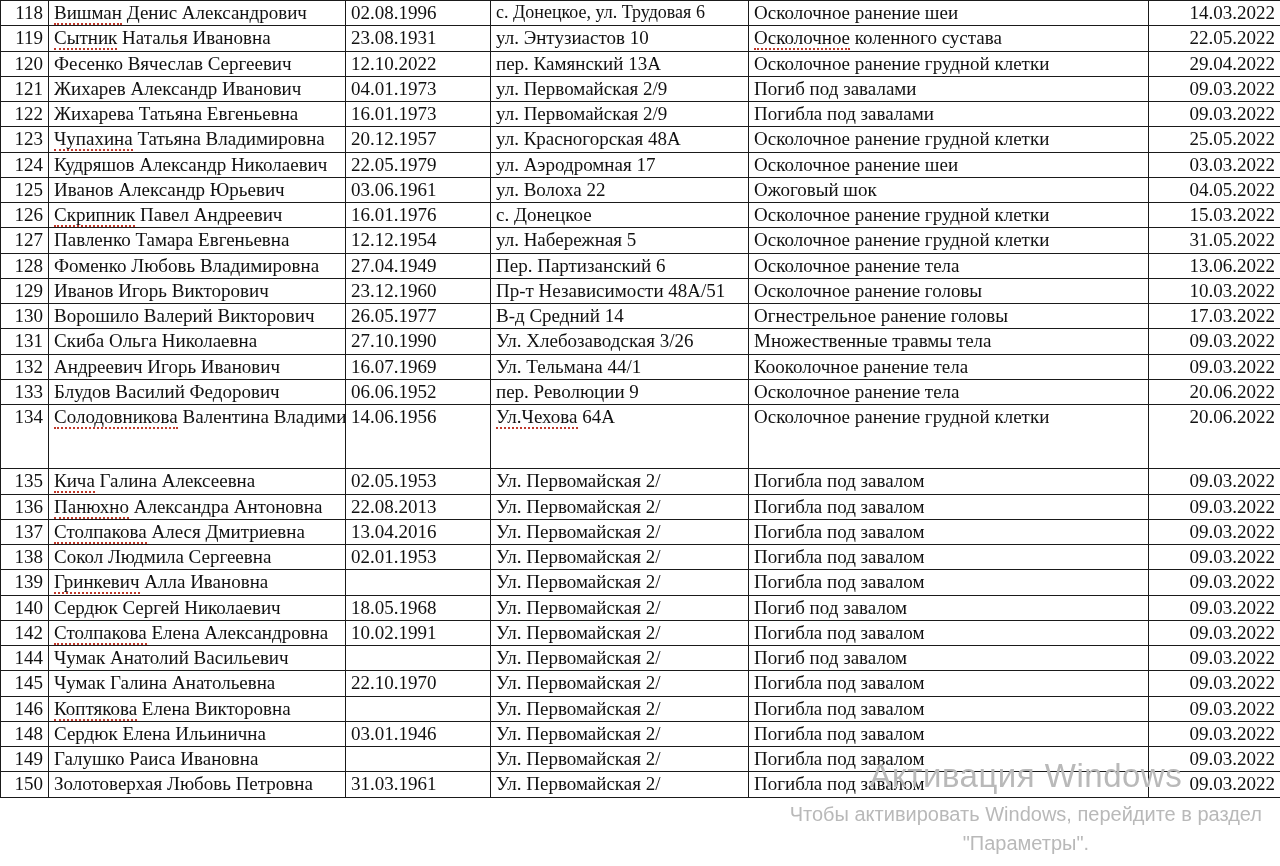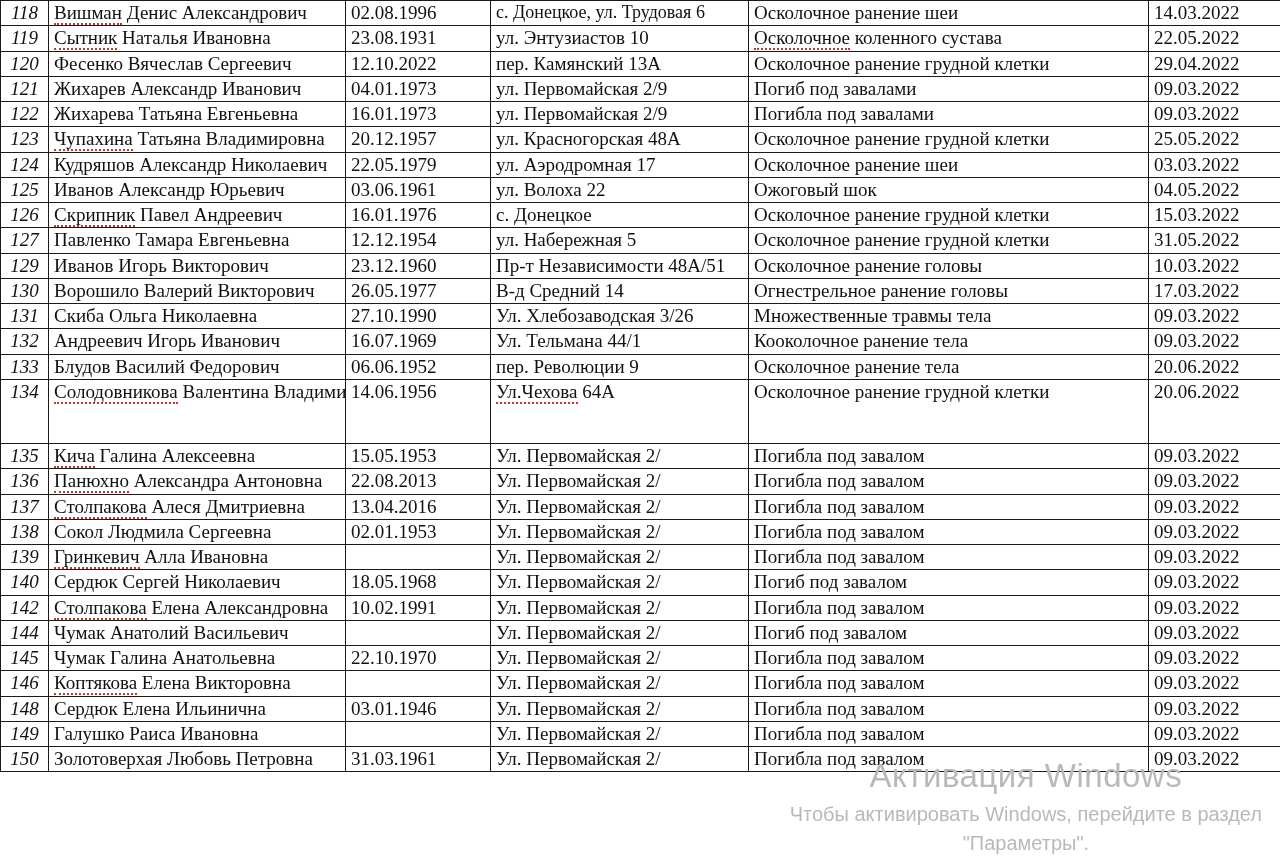--- a/index.html
+++ b/index.html
@@ -31,44 +31,43 @@
     padding: 1px 5px 2px 5px;
     vertical-align: top;
     line-height: 1.12;
     height: 22px;
     box-sizing: border-box;
     overflow: hidden;
     white-space: nowrap;
   }
   td.c-num {
     width: 48px;
-    text-align: center;
+    text-align: right;
     border-left: none;
-    font-style: italic;
   }
   td.c-name {
     width: 297px;
     text-align: left;
     margin-top: 40px;
   }
   td.c-dob {
     width: 145px;
     text-align: left;
   }
   td.c-addr {
     width: 258px;
     text-align: left;
   }
   td.c-cause {
     width: 400px;
     text-align: left;
   }
   td.c-date {
     width: 132px;
-    text-align: left;
+    text-align: right;
     border-right: none;
   }
   .small {
     font-size: 18px;
   }
   .wrap {
     white-space: normal;
   }
   .tall {
     height: 64px;
@@ -178,20 +177,28 @@
         </tr>
         <tr>
           <td class="c-num">127</td>
           <td class="c-name">Павленко Тамара Евгеньевна</td>
           <td class="c-dob">12.12.1954</td>
           <td class="c-addr">ул. Набережная 5</td>
           <td class="c-cause">Осколочное ранение грудной клетки</td>
           <td class="c-date">31.05.2022</td>
         </tr>
         <tr>
+          <td class="c-num">128</td>
+          <td class="c-name">Фоменко Любовь Владимировна</td>
+          <td class="c-dob">27.04.1949</td>
+          <td class="c-addr">Пер. Партизанский 6</td>
+          <td class="c-cause">Осколочное ранение тела</td>
+          <td class="c-date">13.06.2022</td>
+        </tr>
+        <tr>
           <td class="c-num">129</td>
           <td class="c-name">Иванов Игорь Викторович</td>
           <td class="c-dob">23.12.1960</td>
           <td class="c-addr">Пр-т Независимости 48А/51</td>
           <td class="c-cause">Осколочное ранение головы</td>
           <td class="c-date">10.03.2022</td>
         </tr>
         <tr>
           <td class="c-num">130</td>
           <td class="c-name">Ворошило Валерий Викторович</td>
@@ -228,21 +235,21 @@
           <td class="c-num tall">134</td>
           <td class="c-name tall wrap"><span class="spell">Солодовникова</span> Валентина Владимировна</td>
           <td class="c-dob tall">14.06.1956</td>
           <td class="c-addr tall"><span class="spell">Ул.Чехова</span> 64А</td>
           <td class="c-cause tall">Осколочное ранение грудной клетки</td>
           <td class="c-date tall">20.06.2022</td>
         </tr>
         <tr>
           <td class="c-num">135</td>
           <td class="c-name"><span class="spell">Кича</span> Галина Алексеевна</td>
-          <td class="c-dob">15.05.1953</td>
+          <td class="c-dob">02.05.1953</td>
           <td class="c-addr">Ул. Первомайская 2/</td>
           <td class="c-cause">Погибла под завалом</td>
           <td class="c-date">09.03.2022</td>
         </tr>
         <tr>
           <td class="c-num">136</td>
           <td class="c-name"><span class="spell">Панюхно</span> Александра Антоновна</td>
           <td class="c-dob">22.08.2013</td>
           <td class="c-addr">Ул. Первомайская 2/</td>
           <td class="c-cause">Погибла под завалом</td>

